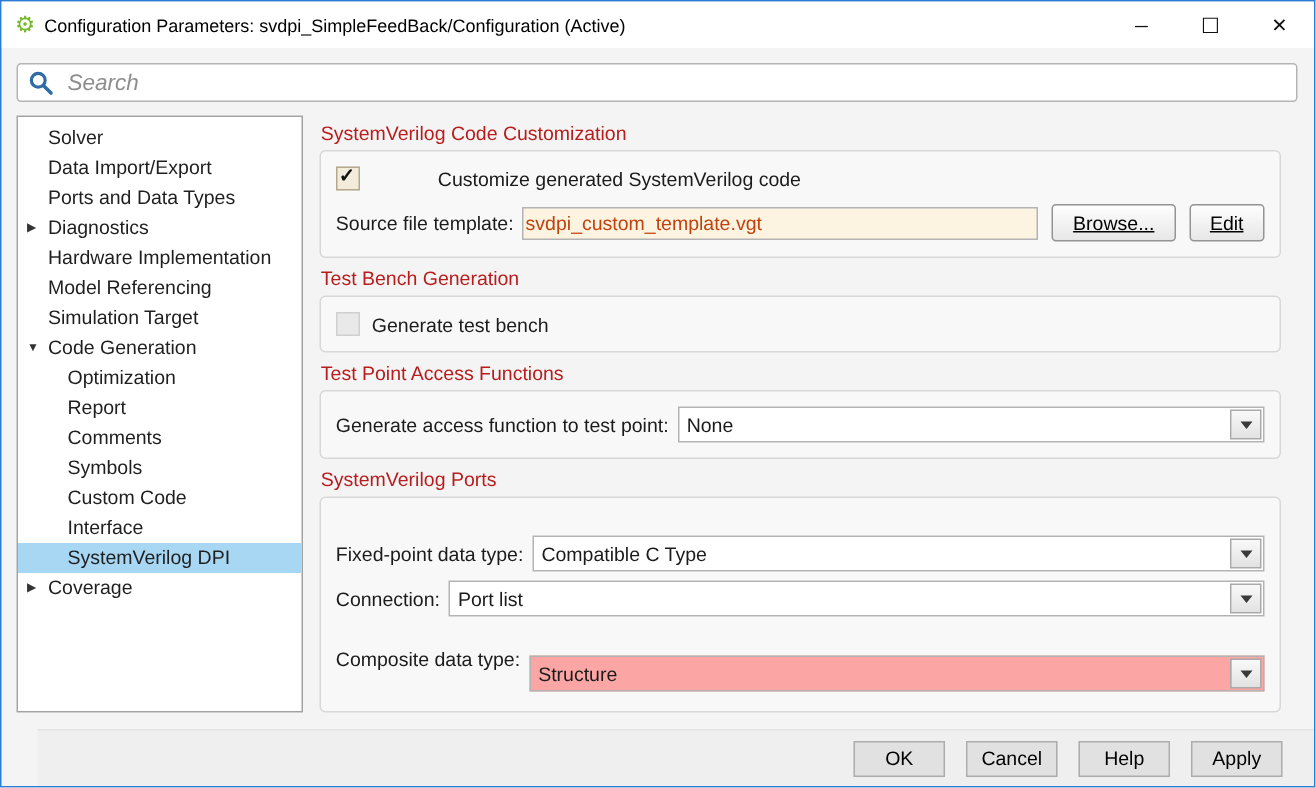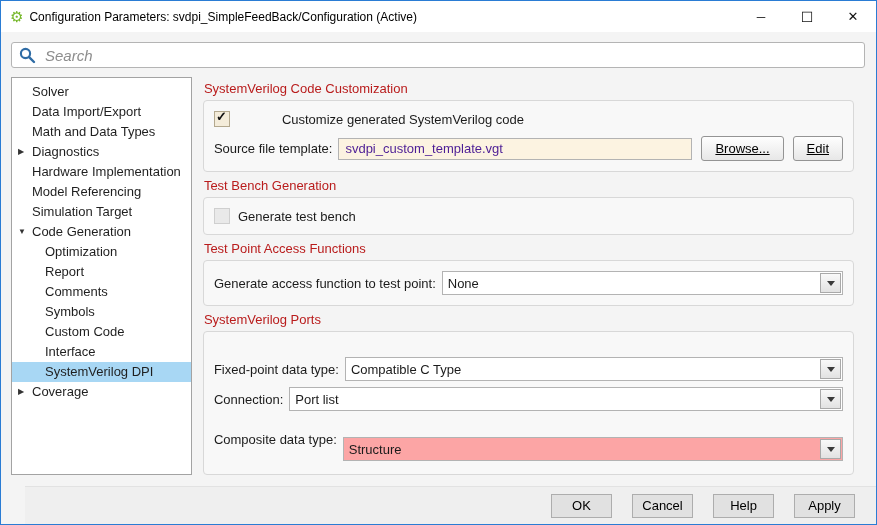--- a/index.html
+++ b/index.html
@@ -56,40 +56,40 @@
 
   .checkbox { width:14px; height:14px; flex:0 0 auto; margin-right:8px; position:relative;
               border:1px solid #b3a88e; background:#f4ecda; }
   .checkbox.checked::after { content:"\2713"; position:absolute; top:-3px; left:1px;
               font-size:13px; font-weight:bold; color:#111; }
   .checkbox.unchecked { background:#e9e9e9; border-color:#cfcfcf; }
 
   .field-label { margin-right:6px; white-space:nowrap; }
 
   .text-input { height:20px; width:340px; border:1px solid #b3b3b3; background:#fcf3e1;
-                padding:0 6px; font-family:inherit; font-size:13px; color:#4c1d95; }
+                padding:0 1px; font-family:inherit; font-size:13px; color:#c2410c; }
 
   .btn { height:25px; padding:0 13px; margin-left:9px; border:1px solid #949494;
          border-radius:3px; background:linear-gradient(#fefefe,#e7e7e7);
          font-family:inherit; font-size:13px; color:#000;text-decoration:underline; }
 
   .dropdown { flex:1; height:22px; border:1px solid #b3b3b3; background:#fff;
               display:flex; align-items:center; }
   .dropdown.modified { background:#fca5a5;margin-top:20px; }
   .dd-value { flex:1; padding-left:5px; white-space:nowrap; overflow:hidden; }
   .dd-btn { width:19px; height:18px; margin:1px; flex:0 0 auto; border:1px solid #a9a9a9;
             background:linear-gradient(#f9f9f9,#e2e2e2);
             display:flex; align-items:center; justify-content:center; }
   .dd-arrow { width:0; height:0; border-left:4px solid transparent;
               border-right:4px solid transparent; border-top:5px solid #3a3a3a; }
 
   
   .footer { position:absolute; left:0; right:0; bottom:0; height:37px; background:#efefef;
             border-top:1px solid #e2e2e2; display:flex; align-items:center;
-            justify-content:flex-end; gap:20px; padding-right:21px;margin-left:24px; }
+            justify-content:flex-end; gap:14px; padding-right:21px;margin-left:24px; }
   .footer-btn { width:61px; height:24px; background:#e1e1e1; border:1px solid #adadad;
                 font-family:inherit; font-size:13px; color:#000; }
 </style>
 </head>
 <body>
 
 <div class="window">
 
   <div class="titlebar">
     <span class="titlebar-icon">⚙</span>
@@ -109,21 +109,21 @@
       </svg>
       <input class="search-input" type="text" placeholder="Search" style="">
     </div>
   </div>
 
   <div class="content">
 
     <div class="tree">
       <div class="tree-item">Solver</div>
       <div class="tree-item">Data Import/Export</div>
-      <div class="tree-item">Math and Data Types</div>
+      <div class="tree-item">Ports and Data Types</div>
       <div class="tree-item">
         <span class="tree-arrow">▶</span>
         <span>Diagnostics</span>
       </div>
       <div class="tree-item">Hardware Implementation</div>
       <div class="tree-item">Model Referencing</div>
       <div class="tree-item">Simulation Target</div>
       <div class="tree-item">
         <span class="tree-arrow">▼</span>
         <span>Code Generation</span>

